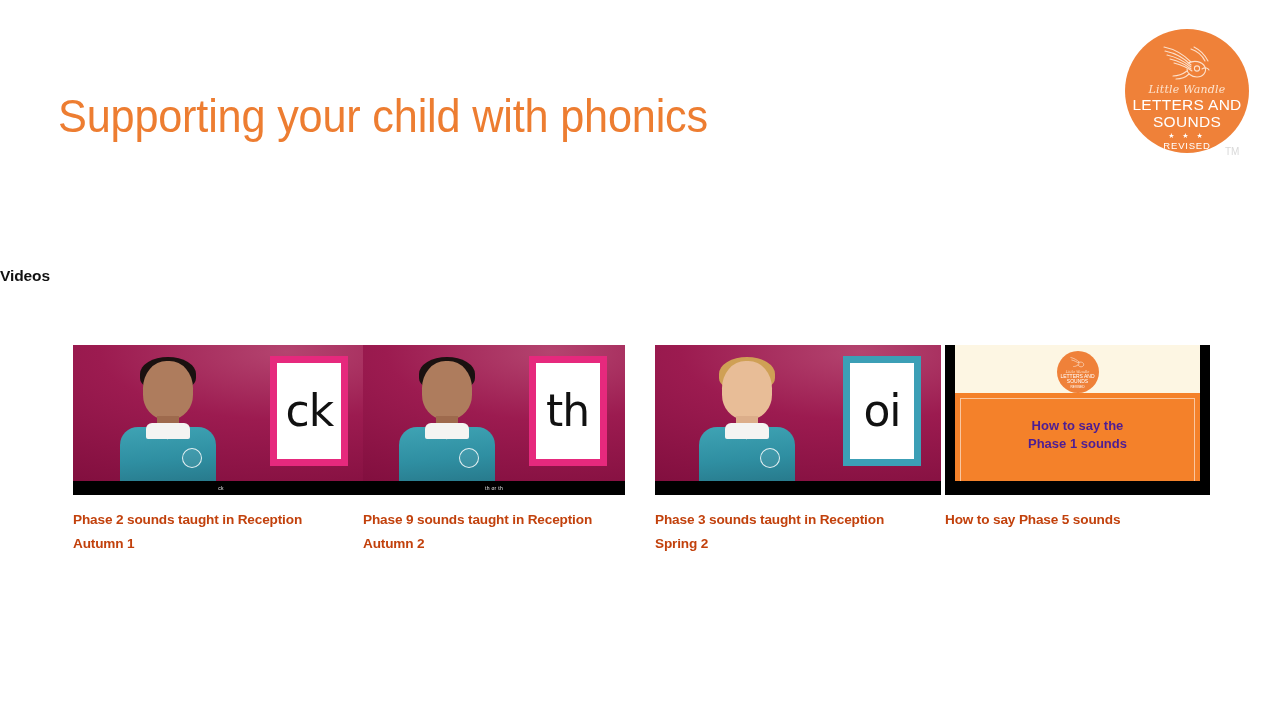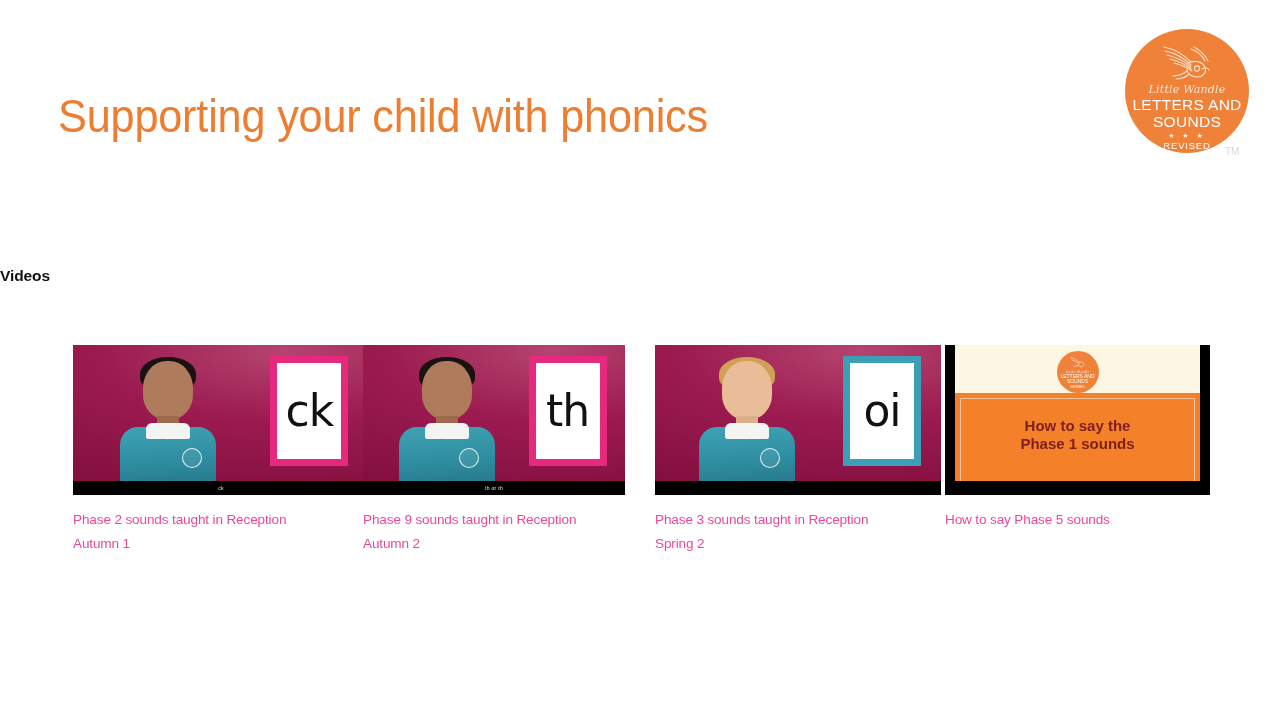--- a/index.html
+++ b/index.html
@@ -289,37 +289,37 @@
     justify-content: center;
   }
   .orange-panel .inner-border {
     position: absolute;
     left: 5px; right: 5px; top: 5px; bottom: 0;
     border: 1.2px solid rgba(255,255,255,0.55);
     border-bottom: none;
     pointer-events: none;
   }
   .orange-panel .panel-text {
-    color: #7f1d1d;
-    font-size: 15px;
+    color: #4c1d95;
+    font-size: 13px;
     font-weight: bold;
     line-height: 18px;
     text-align: center;
     position: relative;
     z-index: 2;
     margin-top: -4px;
   }
 
   
   .caption {
     margin-top: 13px;
     font-size: 13.6px;
-    font-weight: normal;
+    font-weight: bold;
     line-height: 24px;
-    color: #ec4899;
+    color: #c2410c;
     letter-spacing: -0.15px;
     max-width: 240px;
   }
 </style>
 </head>
 <body>
 
 <div class="slide-title">Supporting your child with phonics</div>
 
 <div class="logo-badge">

